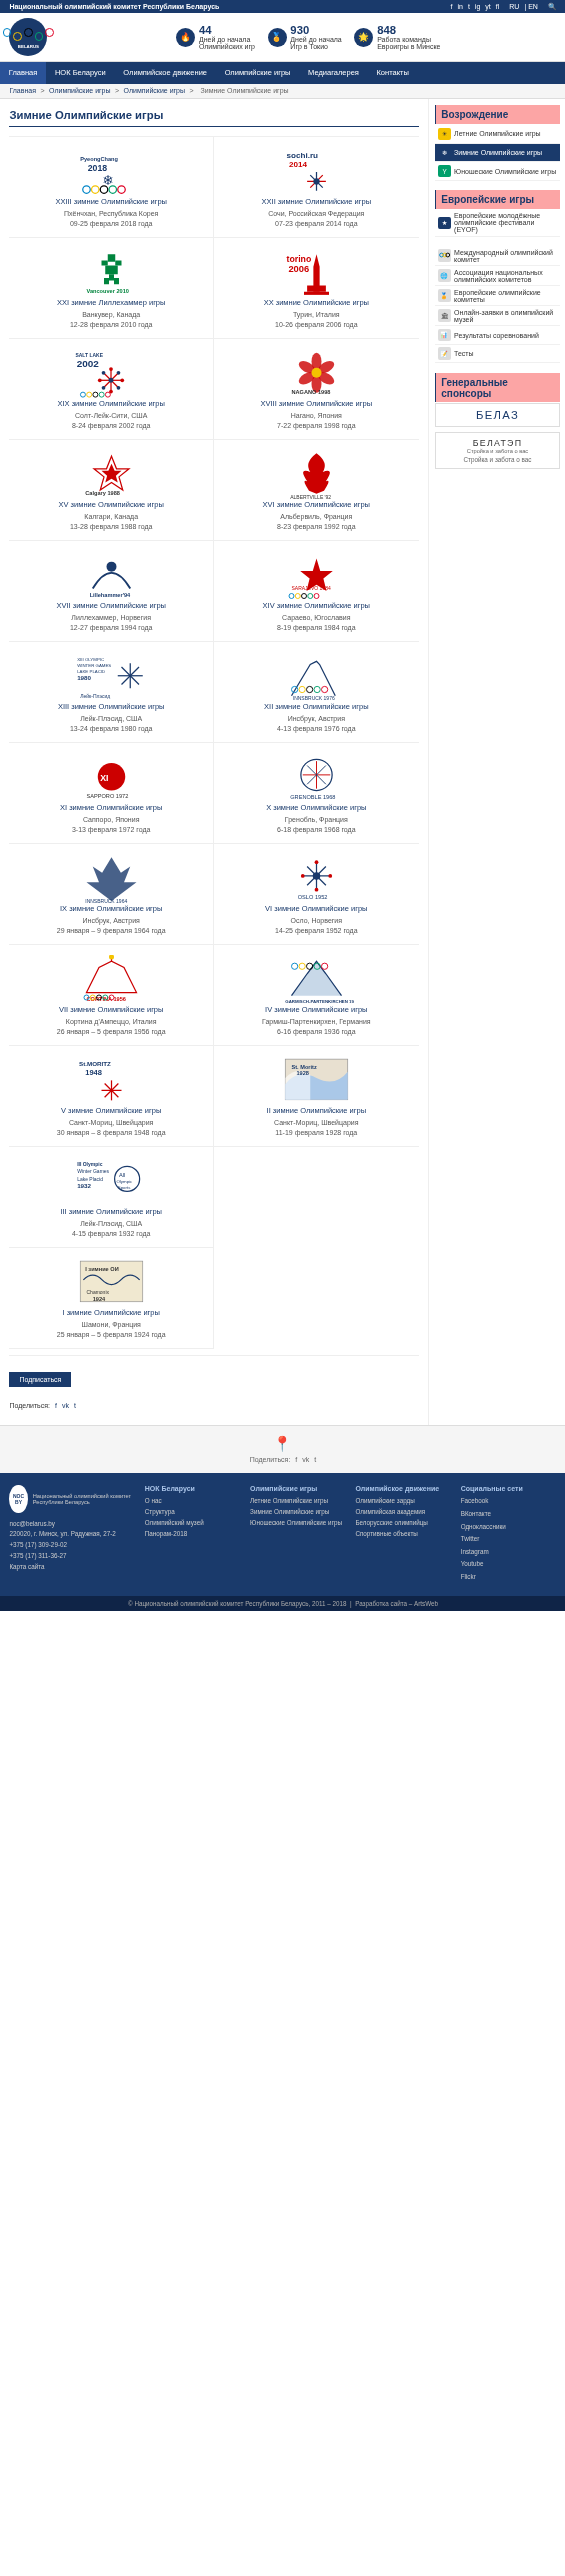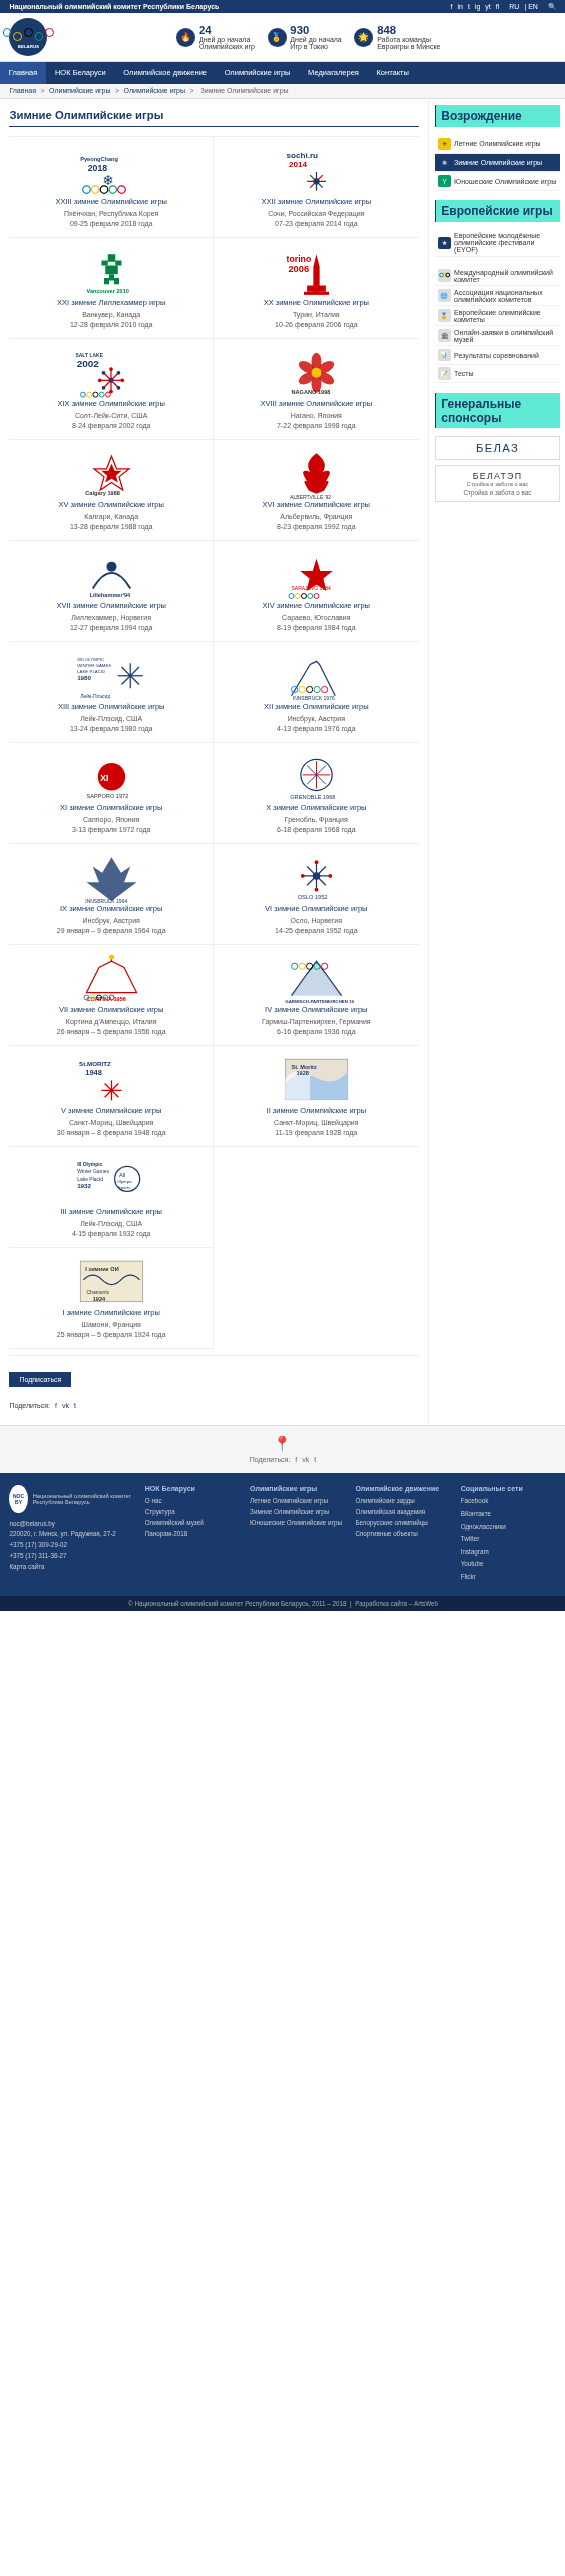--- a/index.html
+++ b/index.html
@@ -32,21 +32,21 @@
     .left-column { flex: 1; padding: 9.4px; }
     .right-sidebar { width: 138px; padding: 6.3px; border-left: 0.6px solid #eee; }
 
     
     .page-title { font-size: 11.3px; font-weight: bold; color: #1a3a6b; margin-bottom: 9.4px; border-bottom: 1.3px solid #1a3a6b; padding-bottom: 5px; }
     .game-title { font-size: 7.5px; font-weight: normal; color: #1a3a6b; margin-bottom: 2.5px; text-decoration: none; display: block; }
     .game-info { font-size: 7px; color: #555; line-height: 1.4; }
 
     
     .sidebar-section { margin-bottom: 9.4px; }
-    .sidebar-title { background: #5eead4; color: #1a3a6b; font-size: 12px; font-weight: bold; padding: 3.8px 5px; margin-bottom: 8px; border-left: 1.9px solid #1a3a6b; }
+    .sidebar-title { background: #fca5a5; color: #1a3a6b; font-size: 10px; font-weight: bold; padding: 3.8px 5px; margin-bottom: 1px; border-left: 1.9px solid #1a3a6b; }
     .sidebar-link { display: flex; align-items: center; gap: 3.1px; padding: 2.5px 3.1px; font-size: 7px; color: #333; text-decoration: none; border-bottom: 0.6px solid #f0f0f0; }
     .sidebar-link.active { background: #1a3a6b; color: white; }
     .sidebar-icon { width: 12.6px; height: 12.6px; background: #ddd; border-radius: 1.9px; display: flex; align-items: center; justify-content: center; font-size: 6.3px; flex-shrink: 0; }
     .sidebar-icon.blue { background: #1a3a6b; color: white; }
 
     
     .sponsor-box { border: 0.6px solid #ddd; padding: 5px; margin-bottom: 5px; text-align: center; }
     .sponsor-text { font-size: 11.3px; font-weight: normal; color: #1a3a6b; letter-spacing: 1.3px; }
     .sponsor-sub { font-size: 5.7px; color: #666; }
 
@@ -119,21 +119,21 @@
             <div class="ring ring-r"></div>
         </div>
         BELARUS
       </div>
     </div>
   </div>
   <div class="header-stats">
     <div class="stat-item">
       <div class="stat-icon">🔥</div>
       <div class="stat-text">
-        <span class="stat-number">24</span>
+        <span class="stat-number">44</span>
         <span>Дней до начала<br>Олимпийских игр</span>
       </div>
     </div>
     <div class="stat-item">
       <div class="stat-icon">🏅</div>
       <div class="stat-text">
         <span class="stat-number">930</span>
         <span>Дней до начала<br>Игр в Токио</span>
       </div>
     </div>

